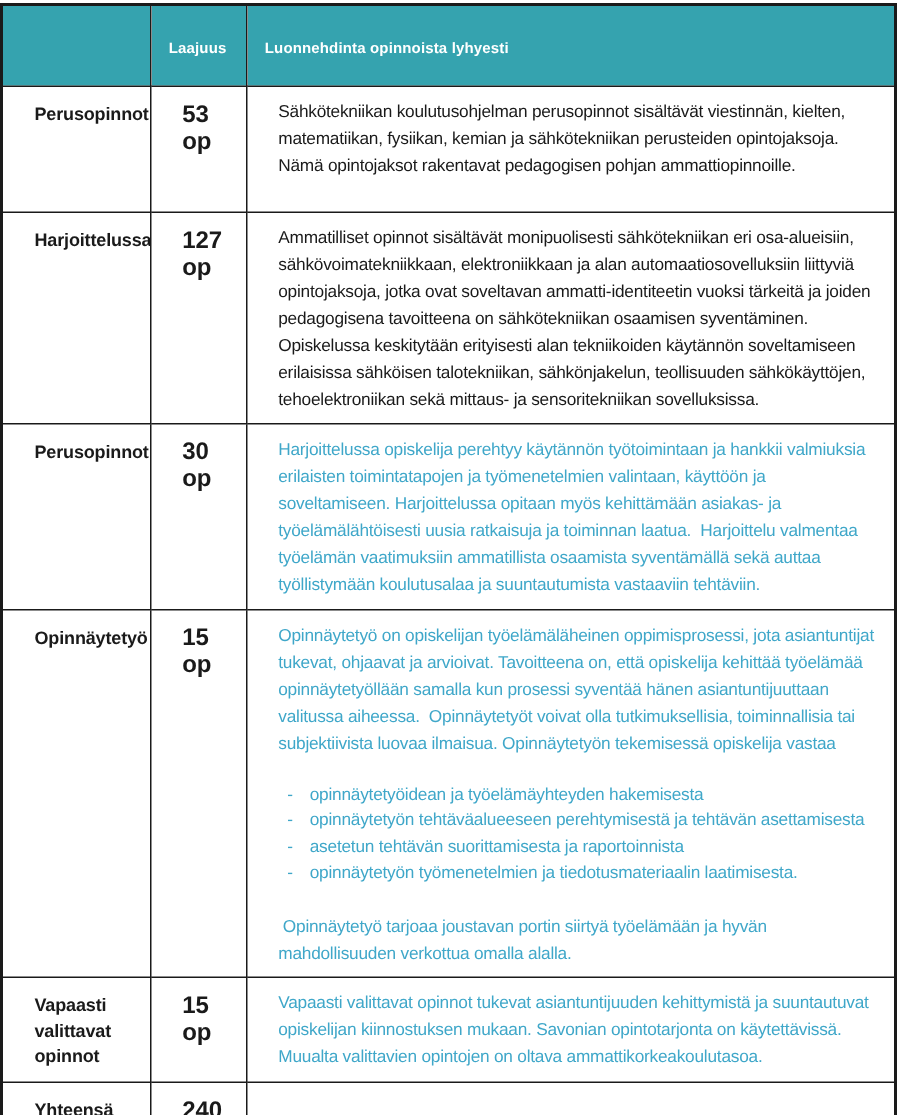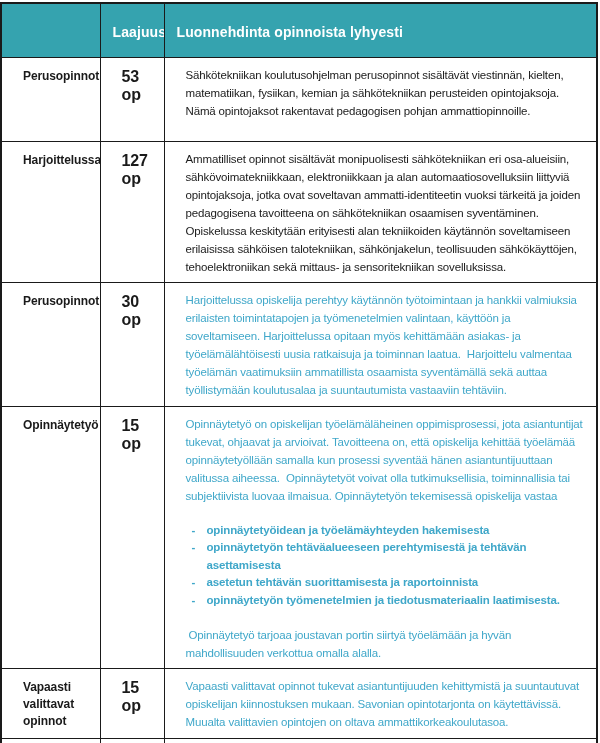--- a/index.html
+++ b/index.html
@@ -25,21 +25,21 @@
     border: 1.5px solid var(--border, #1a1a1a);
     vertical-align: top;
     overflow: hidden;
     box-sizing: border-box;
     padding-left: 21px;
   }
   
   tr.header-row th {
     background: var(--header-bg, #35a3af);
     color: var(--header-text, #ffffff);
-    font-size: 14px;
+    font-size: 10px;
     font-weight: bold;
     text-align: left;
     vertical-align: middle;
     padding: 6px 6px 2px 12px;
     letter-spacing: 0.1px;
   }
   tr.header-row { height: 54px; }
   
   td.label-cell {
     font-weight: bold;
@@ -70,21 +70,20 @@
   }
   ul.bullet-list {
     list-style: none;
     margin: 17px 0 17px 0;
     padding: 0;
   }
   ul.bullet-list li {
     position: relative;
     padding-left: 21px;
     line-height: 17.5px;
-    font-weight: bold;
   }
   ul.bullet-list li::before {
     content: "-";
     position: absolute;
     left: 6px;
   }
   tr.h-r0 { height: 84px; }
   tr.h-r1 { height: 138px; }
   tr.h-r2 { height: 124px; }
   tr.h-r3 { height: 229px; }

